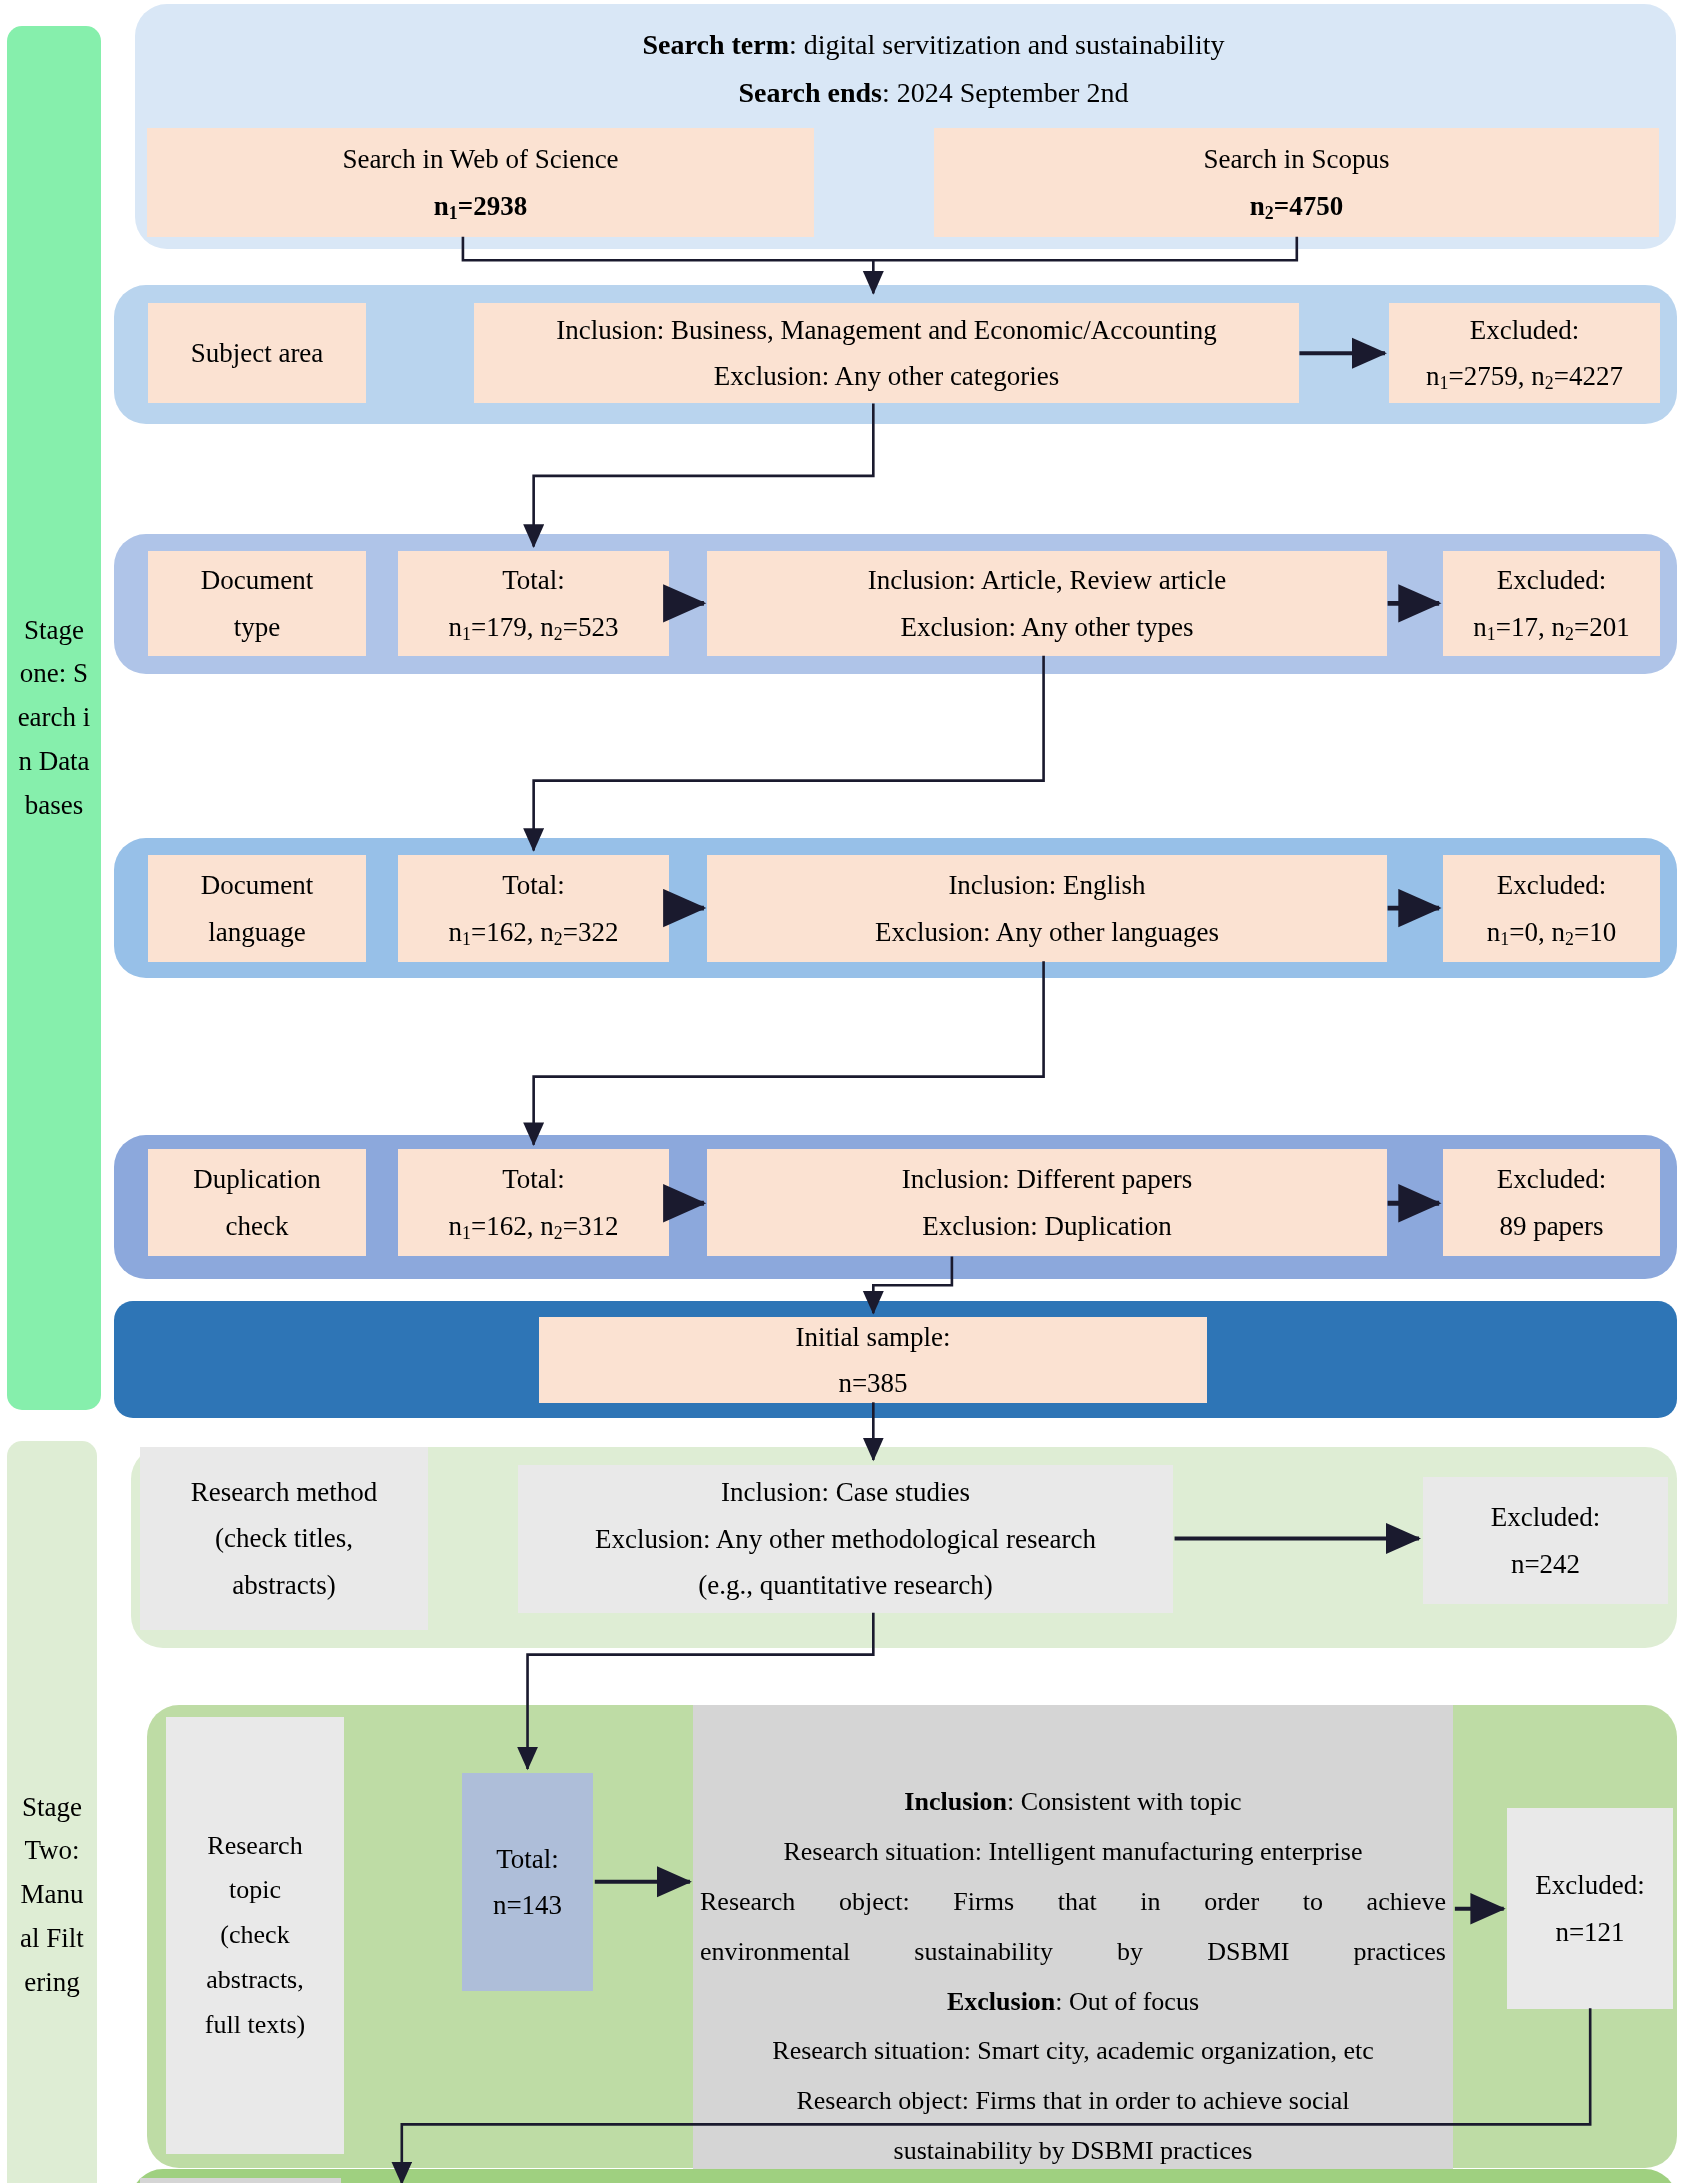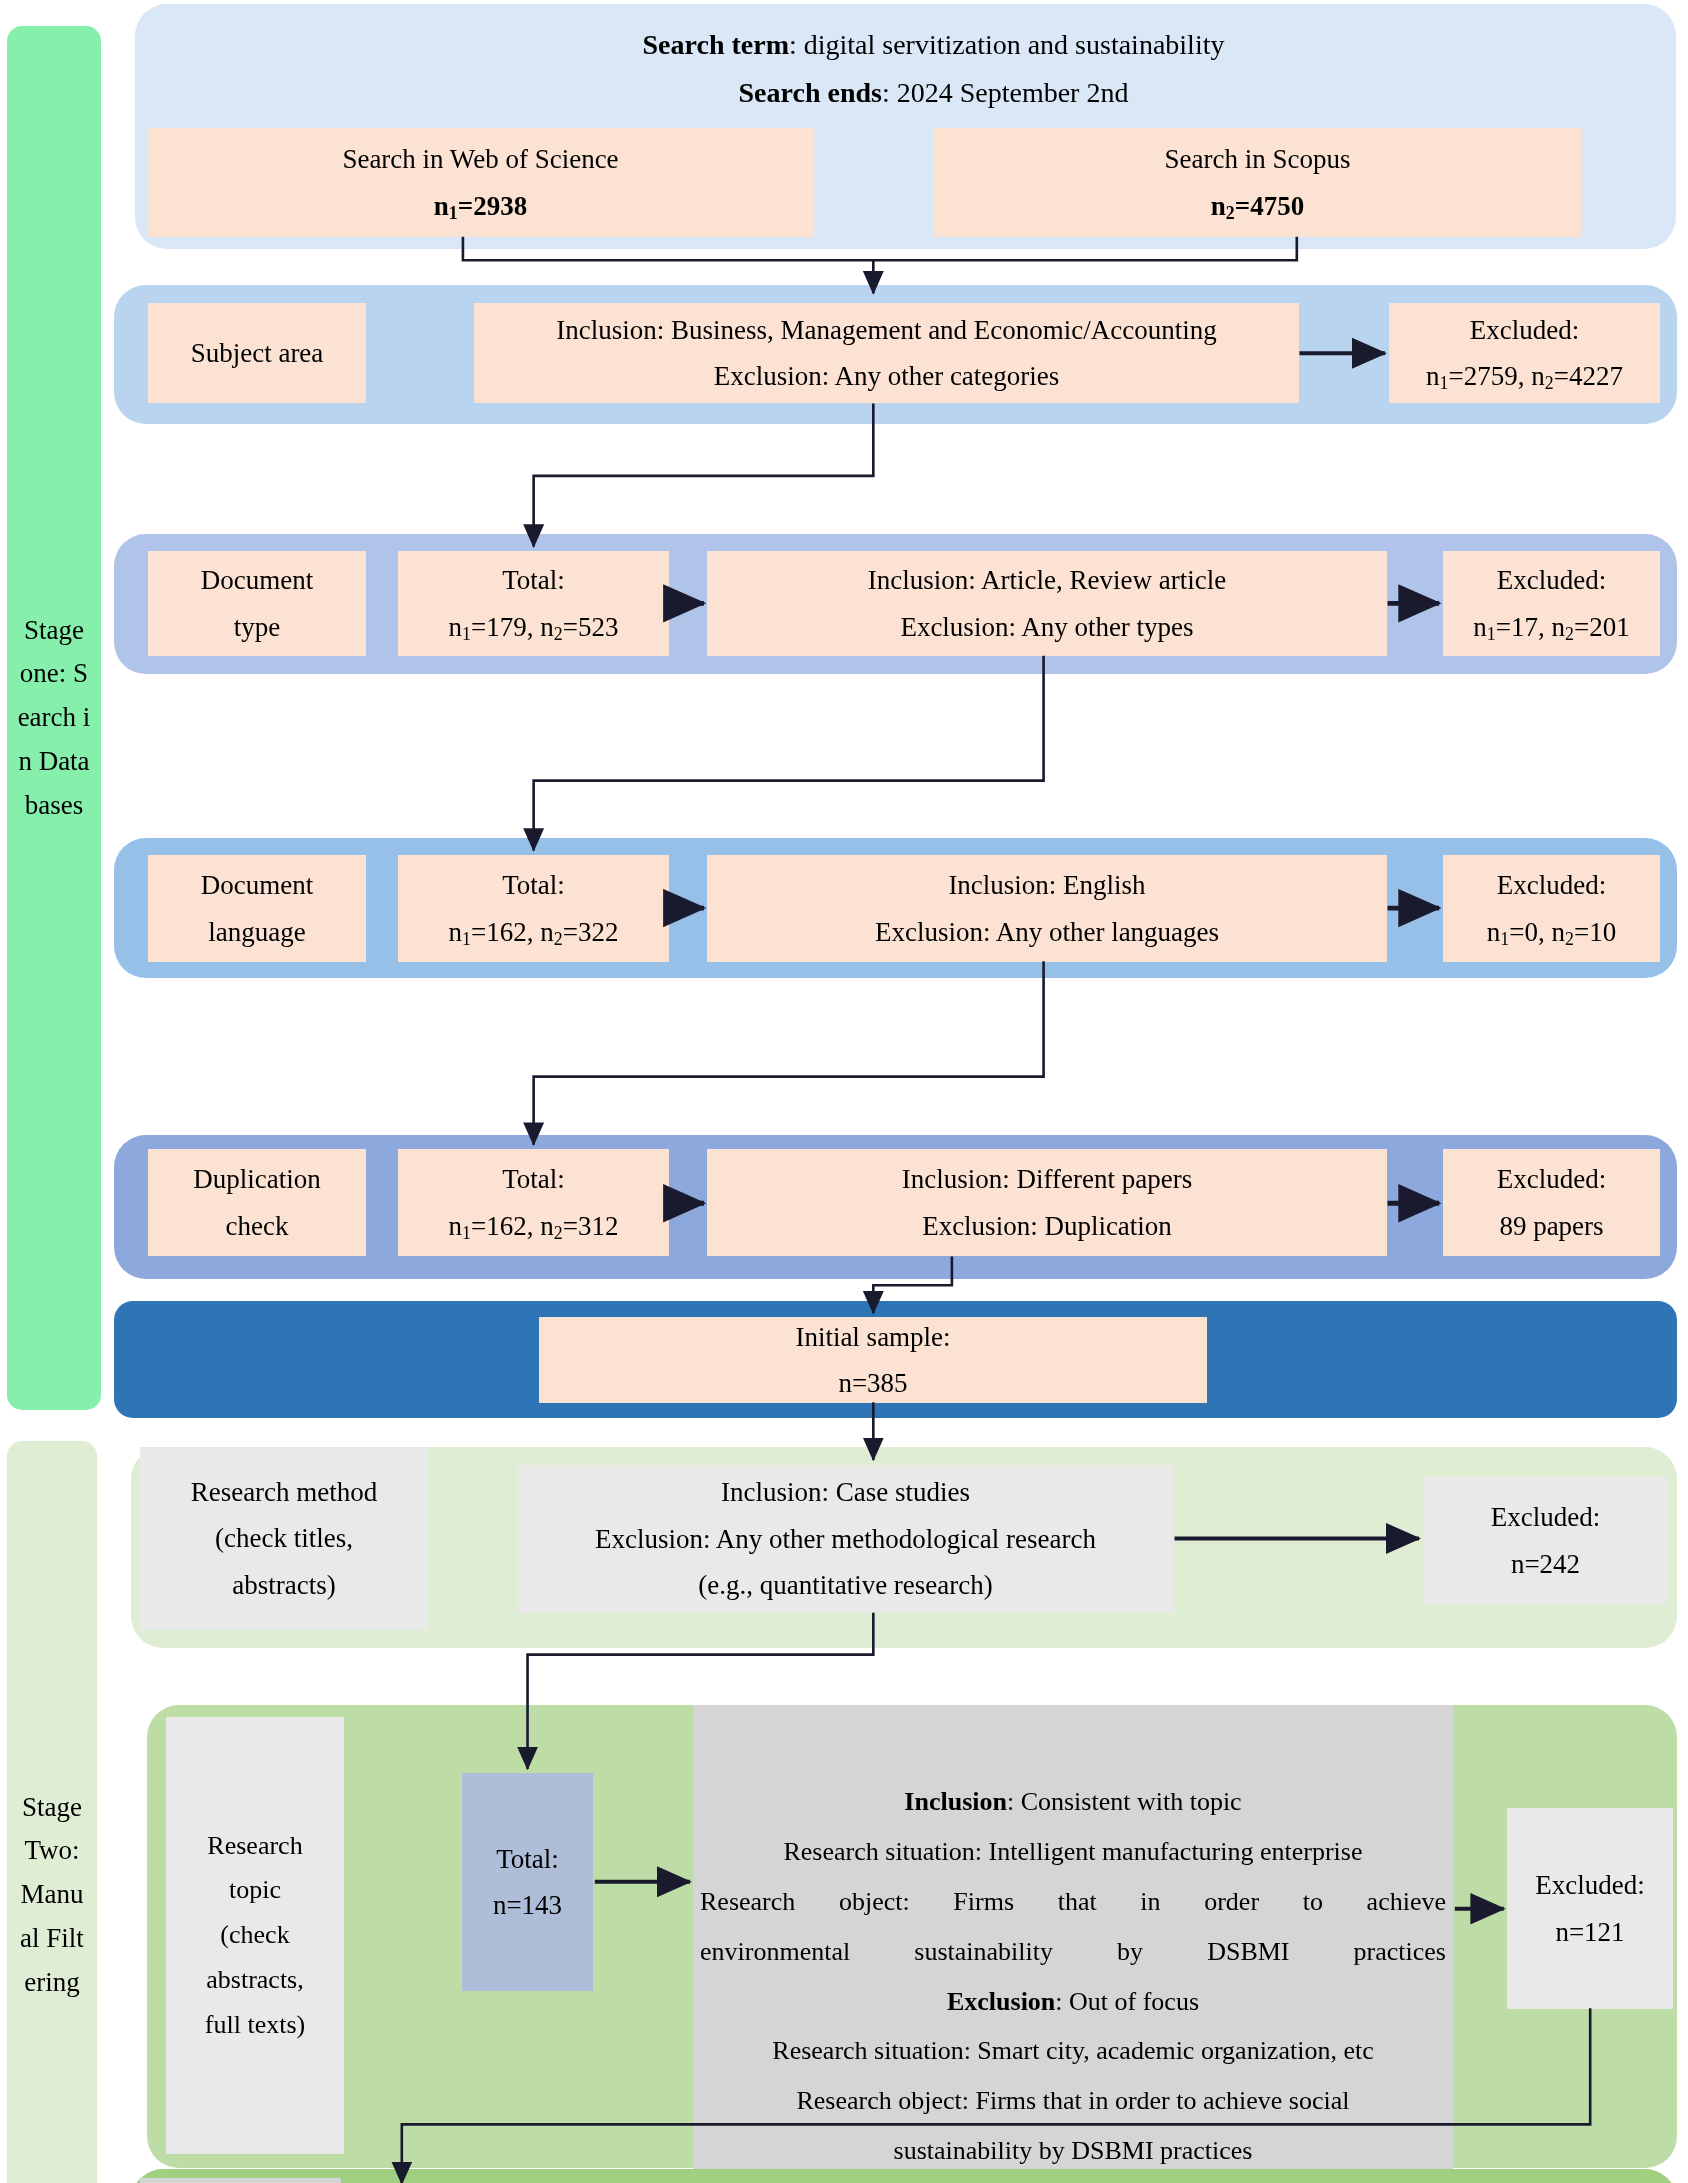--- a/index.html
+++ b/index.html
@@ -102,21 +102,21 @@
   </div>
   <div class="hdr-line" style="left:135px; top:77px; width:1541px;">
     <b>Search ends</b><span>: </span><span>2024 September 2nd</span>
   </div>
 
   <div class="box peach" style="left:147px; top:128px; width:667px; height:109px;">
     <span class="ln">Search in Web of Science</span>
     <span class="ln"><b>n<sub>1</sub>=</b><b>2938</b></span>
   </div>
 
-  <div class="box peach" style="left:934px; top:128px; width:647px; height:109px;">
+  <div class="box peach" style="left:934px; top:128px; width:725px; height:109px;">
     <span class="ln">Search in Scopus</span>
     <span class="ln"><b>n<sub>2</sub>=</b><b>4750</b></span>
   </div>
 
   <div class="band" style="left:114px; top:285px; width:1563px; height:139px; background:#B9D4EE;"></div>
 
   <div class="box peach" style="left:148px; top:303px; width:218px; height:100px;">
     <span class="ln">Subject area</span>
   </div>
 

